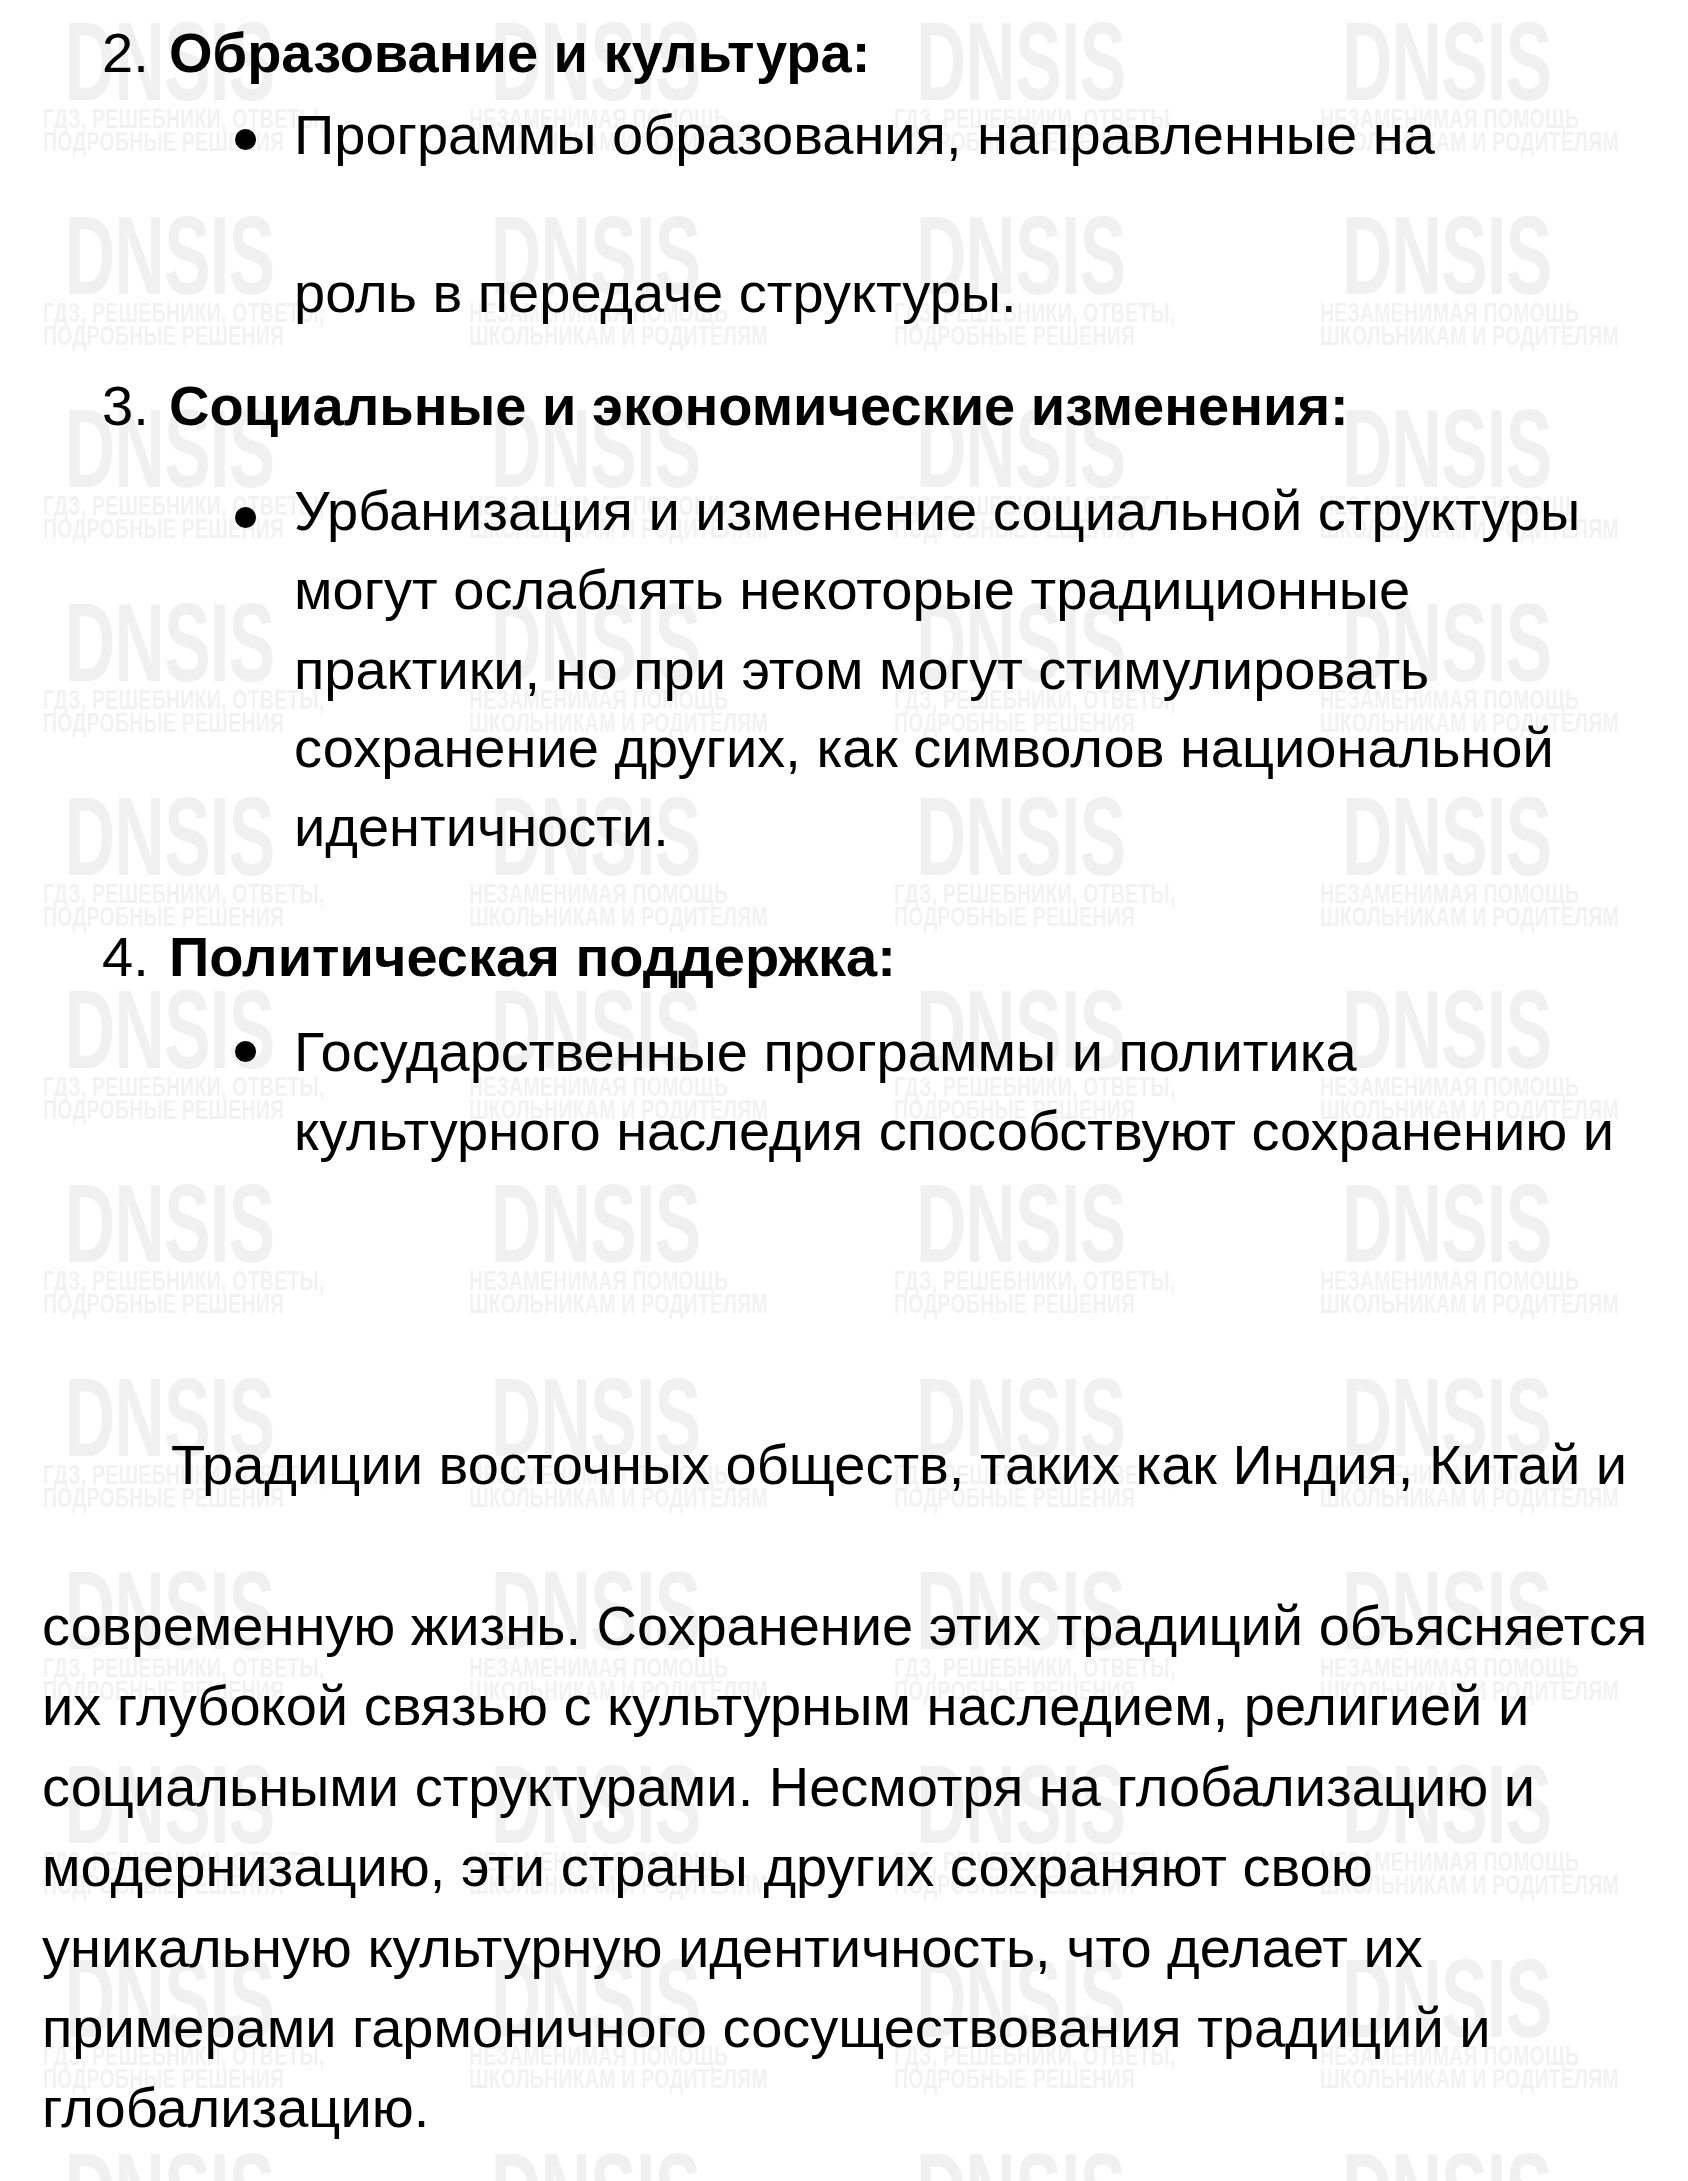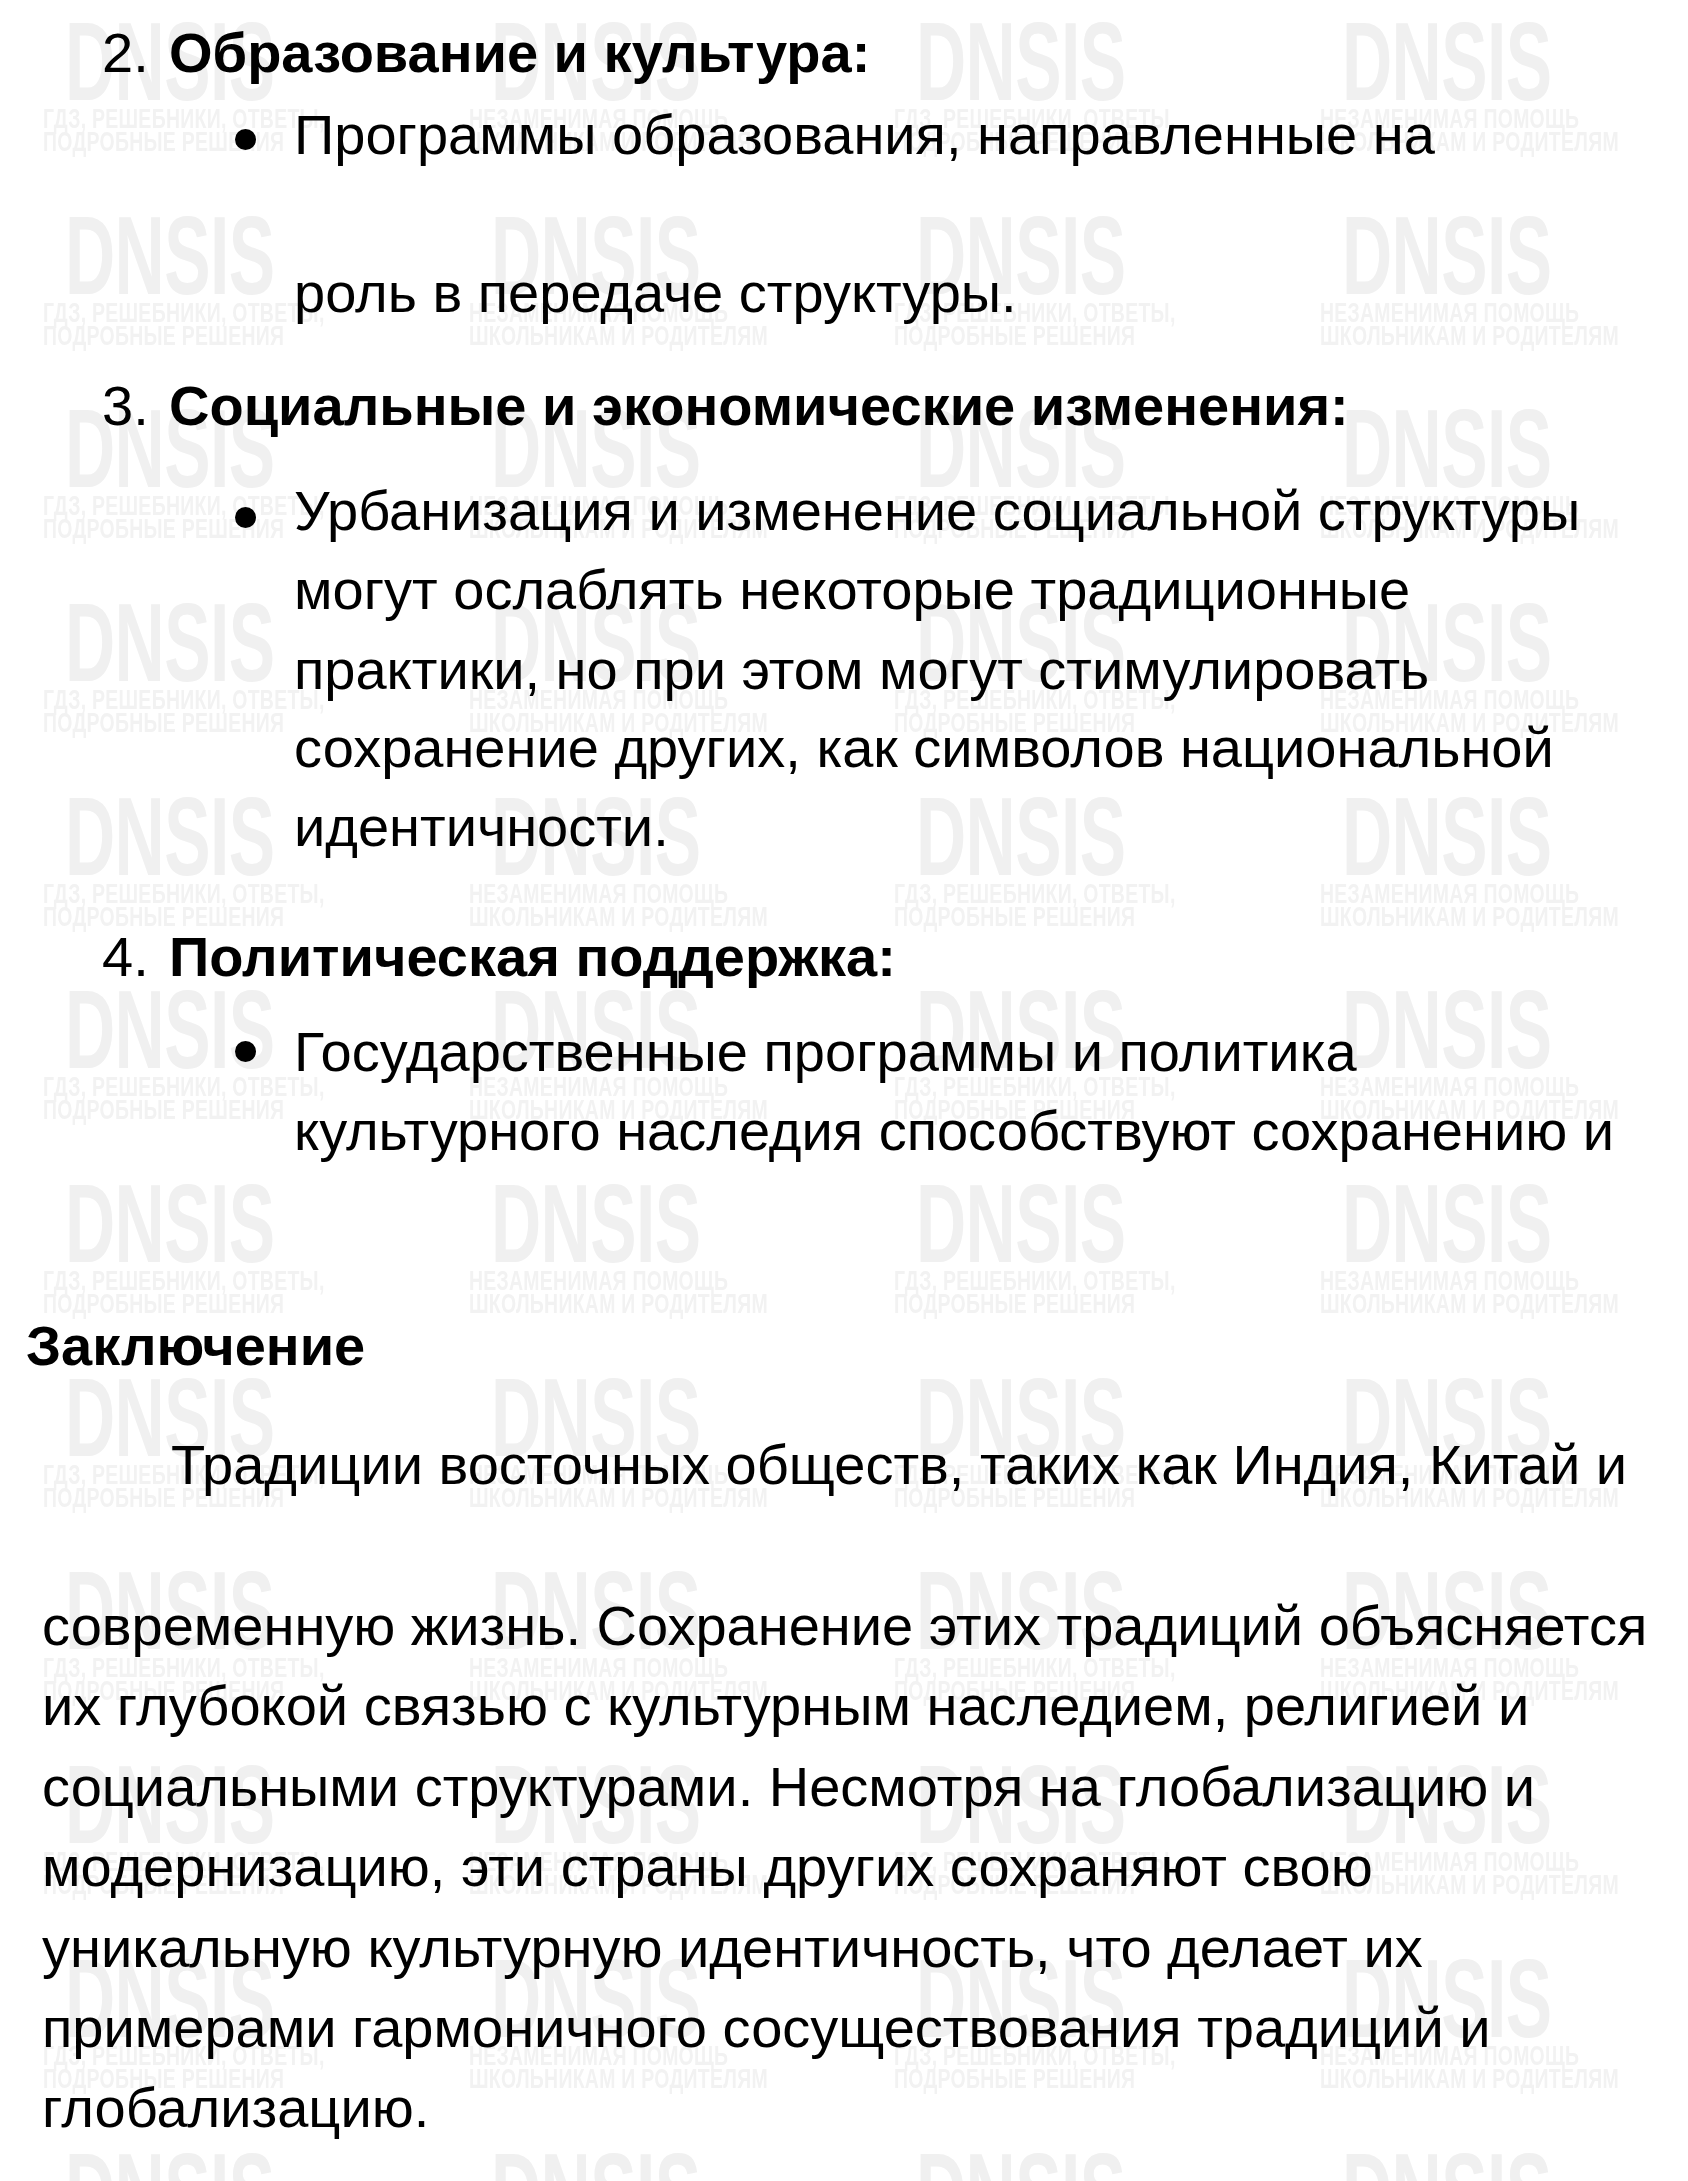--- a/index.html
+++ b/index.html
@@ -361,21 +361,20 @@
     <div class="abs bline" style="top:720px">сохранение других, как символов национальной</div>
 
     <div class="heading" style="top:929px">
       <span class="num">4.</span>
       <span class="ttl">Политическая поддержка:</span>
     </div>
     <div class="dot" style="top:1041px"></div>
     <div class="abs bline" style="top:1024px">Государственные программы и политика</div>
     <div class="abs bline" style="top:1103px">культурного наследия способствуют сохранению и</div>
 
-    <div class="h2" style="top:1318px">Заключение</div>
 
     <div class="abs cline first" style="top:1437px">Традиции восточных обществ, таких как Индия, Китай и</div>
     <div class="abs cline" style="top:1598px">современную жизнь. Сохранение этих традиций объясняется</div>
     <div class="abs cline" style="top:1678px">их глубокой связью с культурным наследием, религией и</div>
     <div class="abs cline" style="top:1759px">социальными структурами. Несмотря на глобализацию и</div>
     <div class="abs cline" style="top:1839px">модернизацию, эти страны других сохраняют свою</div>
     <div class="abs cline" style="top:1920px">уникальную культурную идентичность, что делает их</div>
     <div class="abs cline" style="top:2000px">примерами гармоничного сосуществования традиций и</div>
     <div class="abs cline" style="top:2080px">глобализацию.</div>
 

